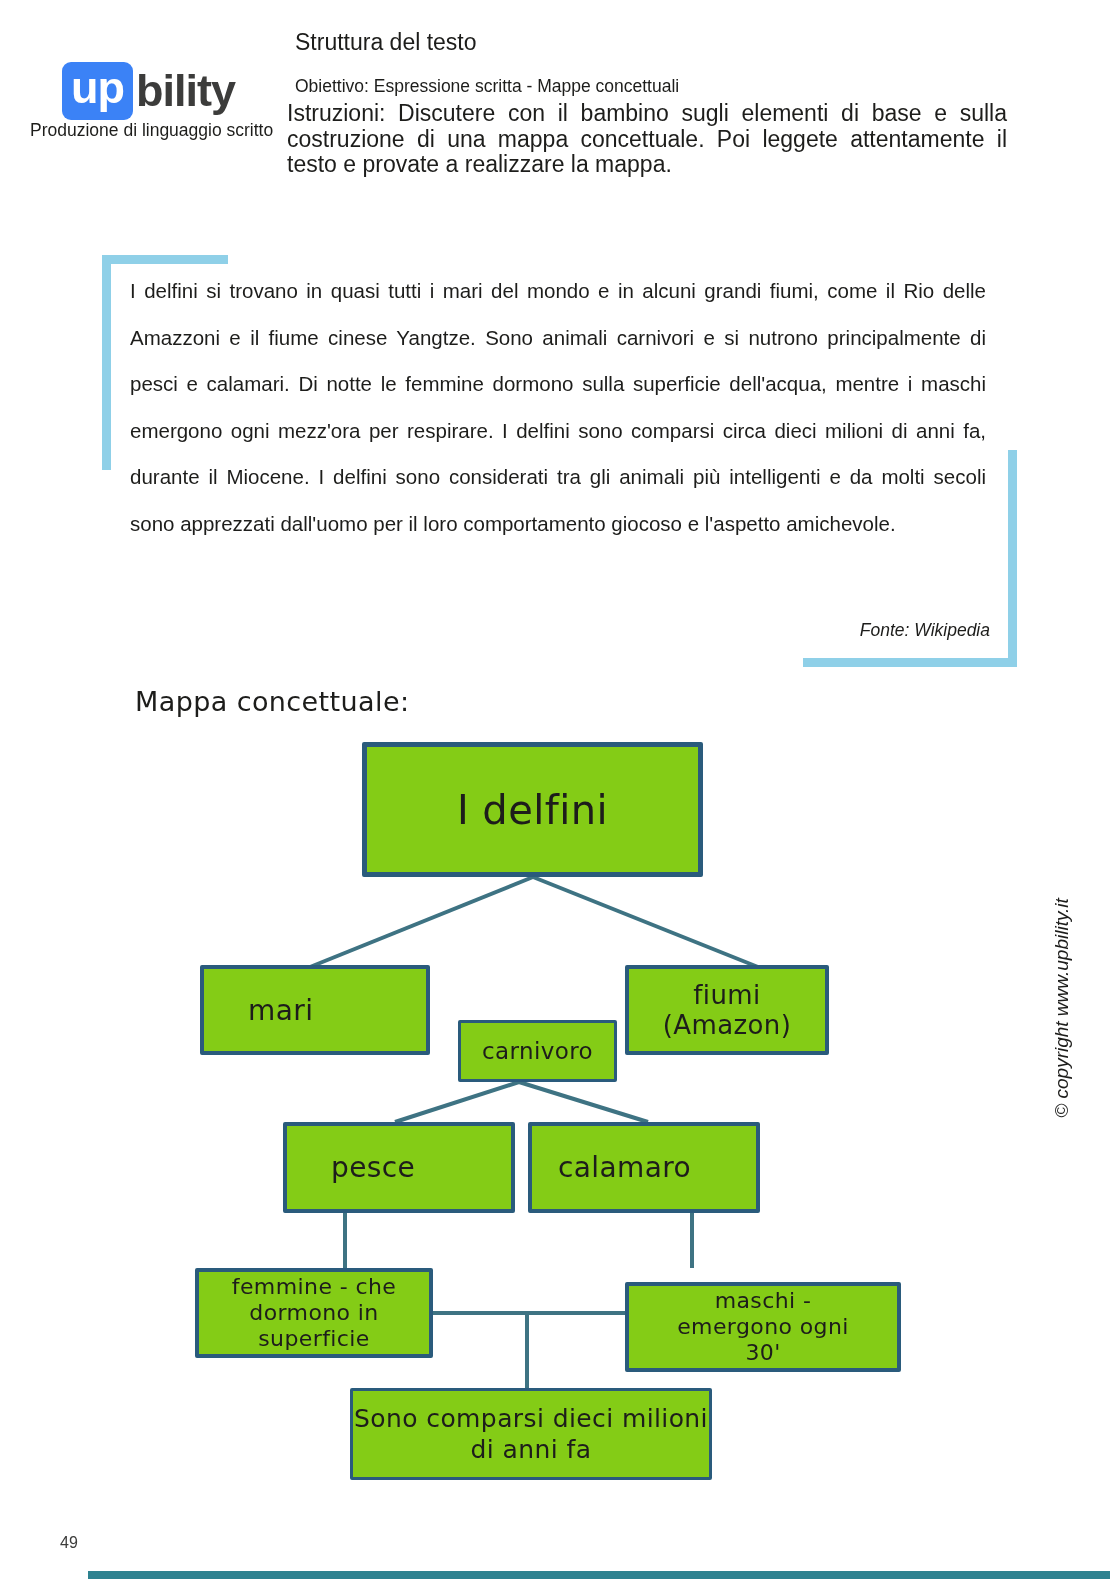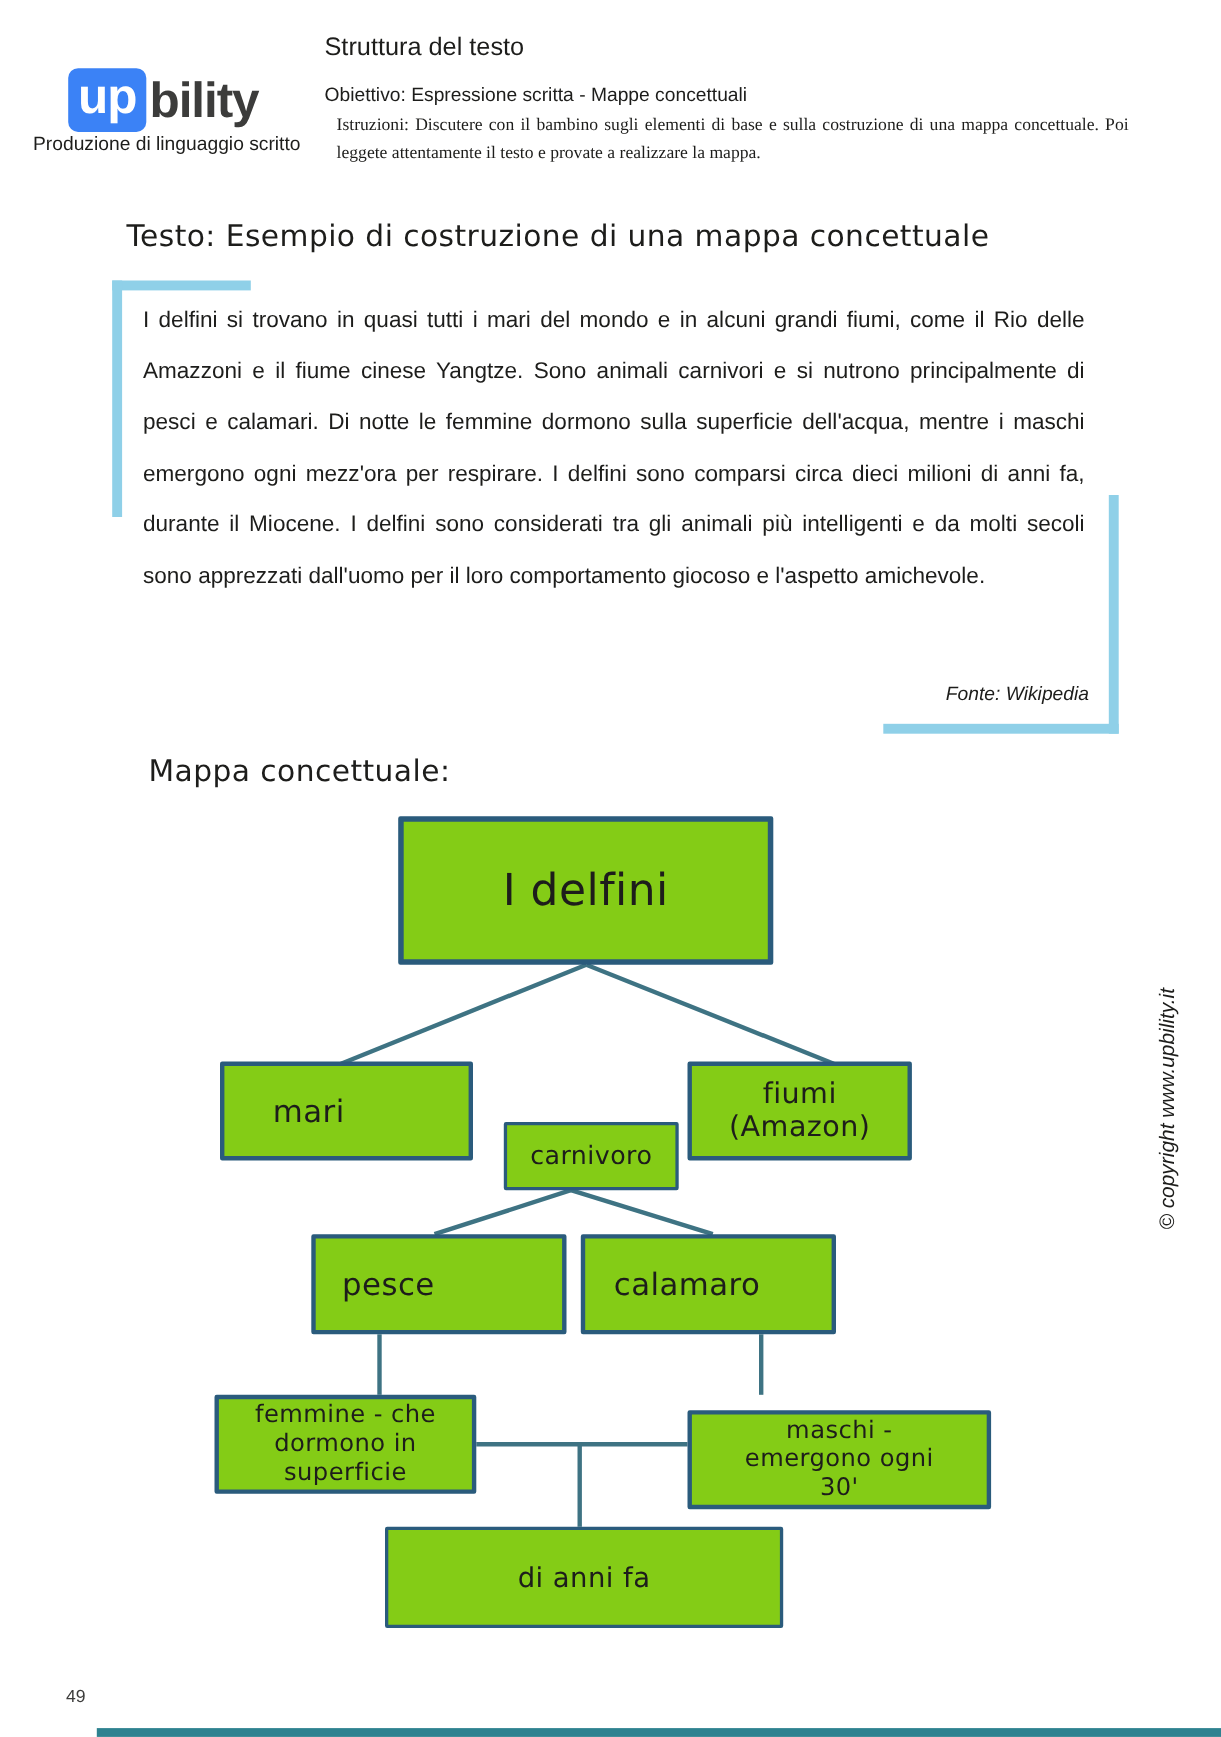--- a/index.html
+++ b/index.html
@@ -11,22 +11,22 @@
 
   
   .logo { position:absolute; left:62px; top:62px; display:flex; align-items:center;
           font-size:45px; font-weight:700; letter-spacing:-1px; }
   .logo-up { background:#3b82f6; color:#ffffff; padding:0px 9px 6px 9px; border-radius:9px; line-height:52px; }
   .logo-bility { color:#3c3c3b; margin-left:3px; }
   .tagline { position:absolute; left:30px; top:120px; width:260px; font-size:17.5px; }
 
   .head-title { position:absolute; left:295px; top:29px; font-size:23px; }
   .head-objective { position:absolute; left:295px; top:76px; font-size:17.5px; }
-  .head-instructions { position:absolute; left:306px; top:101px; width:720px;
-    font-size:16px; line-height:25.5px; text-align:justify;font-family:Liberation Serif, serif; }
+  .head-instructions { position:absolute; left:287px; top:101px; width:720px;
+    font-size:23px; line-height:25.5px; text-align:justify; }
 
   
   .hand { font-family:"DejaVu Sans", sans-serif; letter-spacing:0.4px; }
 
   .testo-heading { position:absolute; left:115px; top:200px; font-size:27px; }
 
   
   .bar { position:absolute; background:#8fd0e8; }
   .bar-left-h  { left:102px; top:255px; width:126px; height:9px; }
   .bar-left-v  { left:102px; top:255px; width:9px;  height:215px; }
@@ -42,21 +42,21 @@
   .mappa-heading { position:absolute; left:135px; top:686px; font-size:27px; }
 
   
   .node { position:absolute; border:4px solid #2a5b7c; border-radius:2px;
     background:#84cc16; display:flex; align-items:center; justify-content:center;
     text-align:center; color:#1d1d1b; }
   .node-root     { left:362px; top:742px;  width:341px; height:135px; font-size:40px; border-width:5px; }
   .node-mari     { left:200px; top:965px;  width:230px; height:90px;  font-size:28px; justify-content:flex-start; padding-left:44px; }
   .node-fiumi    { left:625px; top:965px;  width:204px; height:90px;  font-size:26px; }
   .node-carnivoro{ left:446px; top:1020px; width:159px; height:62px;  font-size:23px; border-width:3px;margin-left:12px; }
-  .node-pesce    { left:283px; top:1122px; width:232px; height:91px;  font-size:28px; justify-content:flex-start; padding-left:24px; }
+  .node-pesce    { left:283px; top:1122px; width:232px; height:91px;  font-size:28px; justify-content:flex-start; padding-left:44px; }
   .node-calamaro { left:528px; top:1122px; width:232px; height:91px;  font-size:28px; justify-content:flex-start; padding-left:26px; }
   .node-femmine  { left:195px; top:1268px; width:238px; height:90px;  font-size:22px; line-height:26px; flex-direction:column; }
   .node-maschi   { left:625px; top:1268px; width:276px; height:90px;  font-size:22px; line-height:26px; flex-direction:column;margin-top:14px; }
   .node-comparsi { left:350px; top:1388px; width:362px; height:92px;  font-size:25px; line-height:31px; flex-direction:column; border-width:3px; }
 
   .connectors { position:absolute; left:0; top:0; width:1110px; height:1579px; pointer-events:none; }
   .connectors line { stroke:#3e7383; stroke-width:4; }
 
   .copyright { position:absolute; left:1062px; top:1008px;
     transform:translate(-50%,-50%) rotate(-90deg); white-space:nowrap;
@@ -73,21 +73,20 @@
   <div class="logo">
     <span class="logo-up">up</span>
     <span class="logo-bility">bility</span>
   </div>
   <div class="tagline">Produzione di linguaggio scritto</div>
 
   <div class="head-title">Struttura del testo</div>
   <div class="head-objective">Obiettivo: Espressione scritta - Mappe concettuali</div>
   <div class="head-instructions">Istruzioni: Discutere con il bambino sugli elementi di base e sulla costruzione di una mappa concettuale. Poi leggete attentamente il testo e provate a realizzare la mappa.</div>
 
-  <div class="testo-heading hand">Testo: Esempio di costruzione di una mappa concettuale</div>
 
   <div class="bar bar-left-h"></div>
   <div class="bar bar-left-v"></div>
   <div class="bar bar-right-v"></div>
   <div class="bar bar-right-h"></div>
 
   <div class="paragraph">I delfini si trovano in quasi tutti i mari del mondo e in alcuni grandi fiumi, come il Rio delle Amazzoni e il fiume cinese Yangtze. Sono animali carnivori e si nutrono principalmente di pesci e calamari. Di notte le femmine dormono sulla superficie dell'acqua, mentre i maschi emergono ogni mezz'ora per respirare. I delfini sono comparsi circa dieci milioni di anni fa, durante il Miocene. I delfini sono considerati tra gli animali più intelligenti e da molti secoli sono apprezzati dall'uomo per il loro comportamento giocoso e l'aspetto amichevole.</div>
   <div class="fonte">Fonte: Wikipedia</div>
 
   <div class="mappa-heading hand">Mappa concettuale:</div>
@@ -116,20 +115,21 @@
     <span>superficie</span>
   </div>
 
   <div class="node node-maschi hand">
     <span>maschi -</span>
     <span>emergono ogni</span>
     <span>30'</span>
   </div>
 
   <div class="node node-comparsi hand">
+    <span>Sono comparsi dieci milioni</span>
     <span>di anni fa</span>
   </div>
 
   <div class="copyright">© copyright www.upbility.it</div>
   <div class="page-number">49</div>
   <div class="footer-bar"></div>
 
 </div>
 
 </body></html>

